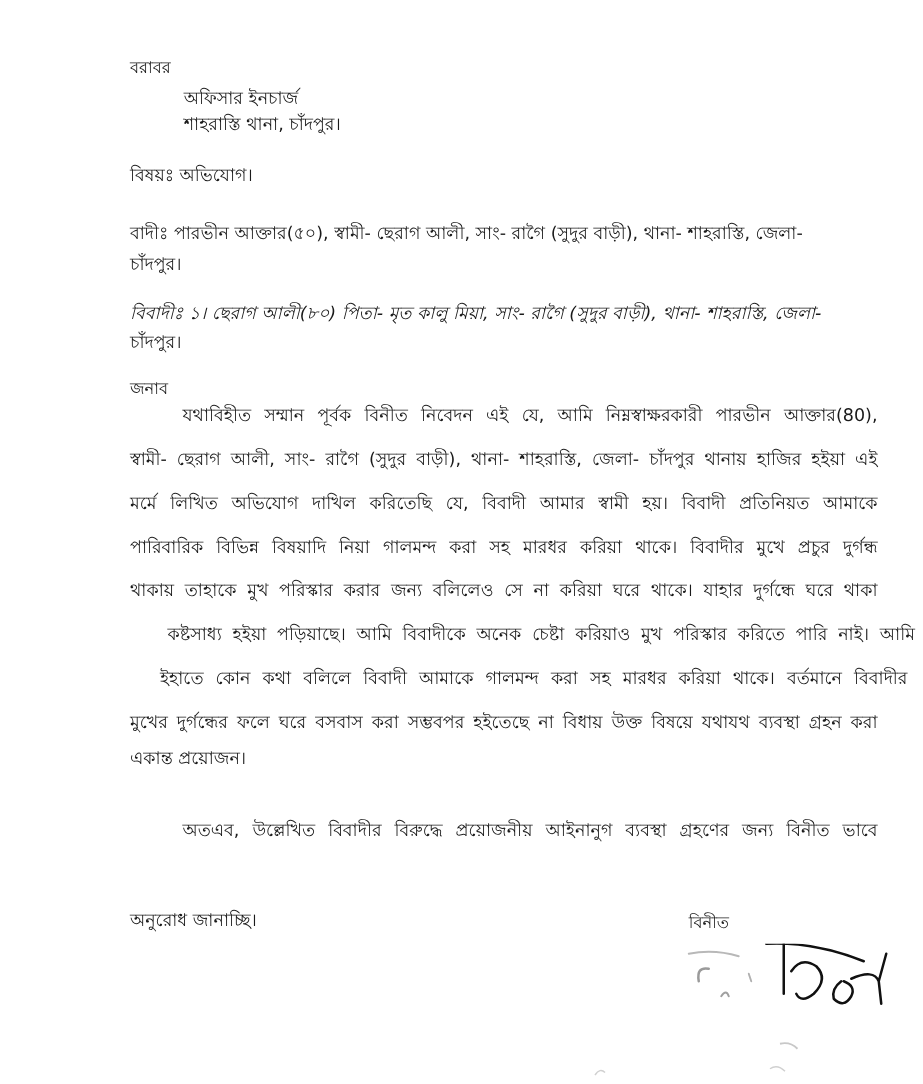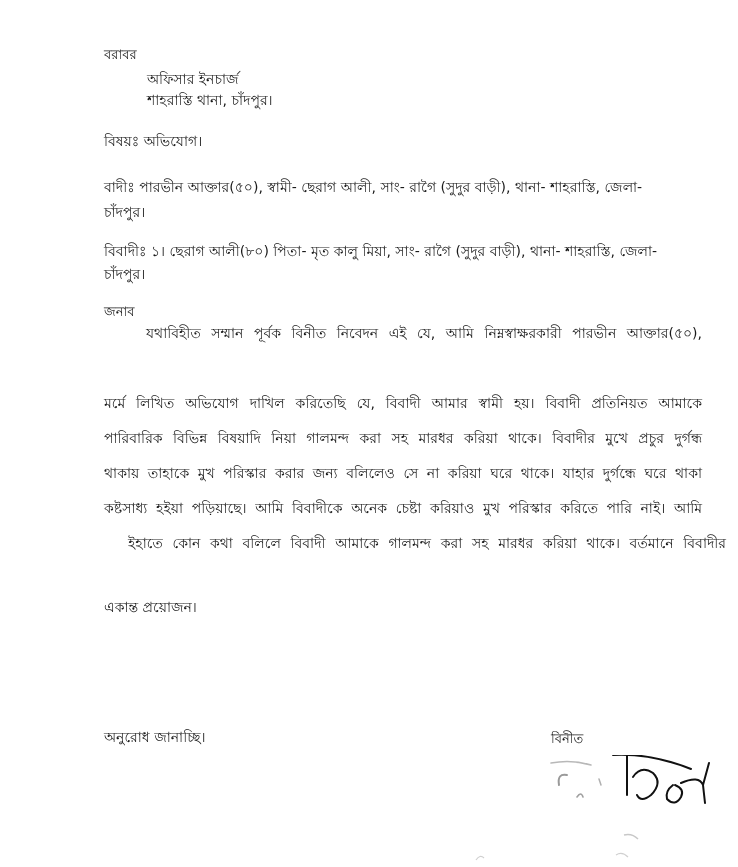--- a/index.html
+++ b/index.html
@@ -62,33 +62,36 @@
 
   <div class="line small" style="left:88px; top:46px;">বরাবর</div>
   <div class="line" style="left:131px; top:70px;">অফিসার ইনচার্জ</div>
   <div class="line" style="left:131px; top:91px;">শাহরাস্তি থানা, চাঁদপুর।</div>
 
   <div class="line" style="left:88px; top:132px;">বিষয়ঃ অভিযোগ।</div>
 
   <div class="line" style="left:88px; top:178px;">বাদীঃ পারভীন আক্তার(৫০), স্বামী- ছেরাগ আলী, সাং- রাগৈ (সুদুর বাড়ী), থানা- শাহরাস্তি, জেলা-</div>
   <div class="line" style="left:88px; top:203px;">চাঁদপুর।</div>
 
-  <div class="line" style="left:88px; top:242px;">বিবাদীঃ ১। ছেরাগ আলী(৮০) পিতা- মৃত কালু মিয়া, সাং- রাগৈ (সুদুর বাড়ী), থানা- শাহরাস্তি, জেলা-</div>
+  <div class="line" style="left:88px; top:242px;font-style:italic;">বিবাদীঃ ১। ছেরাগ আলী(৮০) পিতা- মৃত কালু মিয়া, সাং- রাগৈ (সুদুর বাড়ী), থানা- শাহরাস্তি, জেলা-</div>
   <div class="line" style="left:88px; top:265px;">চাঁদপুর।</div>
 
   <div class="line small" style="left:88px; top:303px;">জনাব</div>
 
-  <div class="justify" style="top:324px; left:130px; width:556px;">যথাবিহীত সম্মান পূর্বক বিনীত নিবেদন এই যে, আমি নিম্নস্বাক্ষরকারী পারভীন আক্তার(৫০),</div>
+  <div class="justify" style="top:324px; left:130px; width:556px;">যথাবিহীত সম্মান পূর্বক বিনীত নিবেদন এই যে, আমি নিম্নস্বাক্ষরকারী পারভীন আক্তার(80),</div>
+  <div class="justify" style="top:359px;">স্বামী- ছেরাগ আলী, সাং- রাগৈ (সুদুর বাড়ী), থানা- শাহরাস্তি, জেলা- চাঁদপুর থানায় হাজির হইয়া এই</div>
   <div class="justify" style="top:394px;">মর্মে লিখিত অভিযোগ দাখিল করিতেছি যে, বিবাদী আমার স্বামী হয়। বিবাদী প্রতিনিয়ত আমাকে</div>
   <div class="justify" style="top:429px;">পারিবারিক বিভিন্ন বিষয়াদি নিয়া গালমন্দ করা সহ মারধর করিয়া থাকে। বিবাদীর মুখে প্রচুর দুর্গন্ধ</div>
   <div class="justify" style="top:464px;">থাকায় তাহাকে মুখ পরিস্কার করার জন্য বলিলেও সে না করিয়া ঘরে থাকে। যাহার দুর্গন্ধে ঘরে থাকা</div>
-  <div class="justify" style="top:499px;">কষ্টসাধ্য হইয়া পড়িয়াছে। আমি বিবাদীকে অনেক চেষ্টা করিয়াও মুখ পরিস্কার করিতে পারি নাই। আমি</div>
+  <div class="justify" style="top:499px;margin-left:30px;">কষ্টসাধ্য হইয়া পড়িয়াছে। আমি বিবাদীকে অনেক চেষ্টা করিয়াও মুখ পরিস্কার করিতে পারি নাই। আমি</div>
   <div class="justify" style="top:534px;margin-left:24px;">ইহাতে কোন কথা বলিলে বিবাদী আমাকে গালমন্দ করা সহ মারধর করিয়া থাকে। বর্তমানে বিবাদীর</div>
+  <div class="justify" style="top:569px;">মুখের দুর্গন্ধের ফলে ঘরে বসবাস করা সম্ভবপর হইতেছে না বিধায় উক্ত বিষয়ে যথাযথ ব্যবস্থা গ্রহন করা</div>
   <div class="justify last" style="top:598px;">একান্ত প্রয়োজন।</div>
 
+  <div class="justify" style="top:656px; left:130px; width:556px;">অতএব, উল্লেখিত বিবাদীর বিরুদ্ধে প্রয়োজনীয় আইনানুগ ব্যবস্থা গ্রহণের জন্য বিনীত ভাবে</div>
   <div class="justify last" style="top:680px;margin-top:48px;">অনুরোধ জানাচ্ছি।</div>
 
   <div class="line small" style="left:535px; top:730px;">বিনীত</div>
 
   <svg class="signature" viewBox="0 0 190 70">
     <g fill="none" stroke-linecap="round" stroke-linejoin="round">
 
       <path d="M10 8 Q30 4 50 10" stroke="#b8b8b8" stroke-width="1.5"></path>
       <path d="M18 30 Q16 18 26 20" stroke="#9a9a9a" stroke-width="2"></path>
       <path d="M36 42 q4 -6 6 0" stroke="#a0a0a0" stroke-width="1.6"></path>

